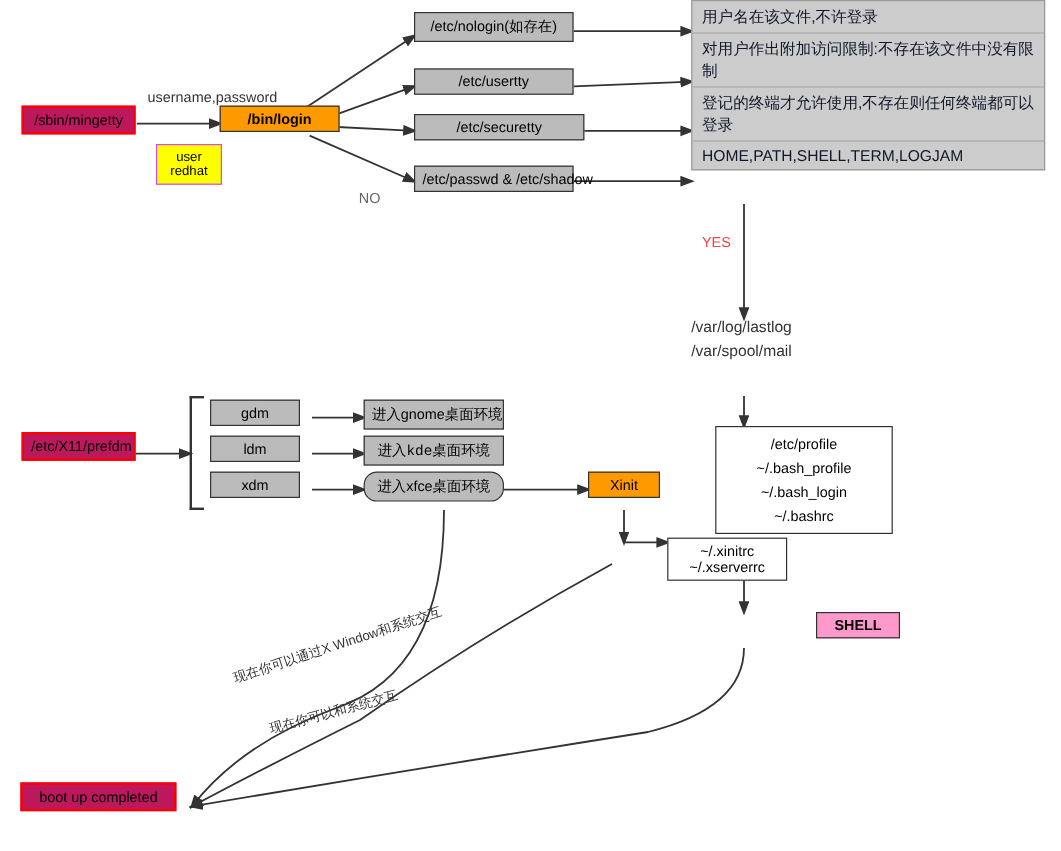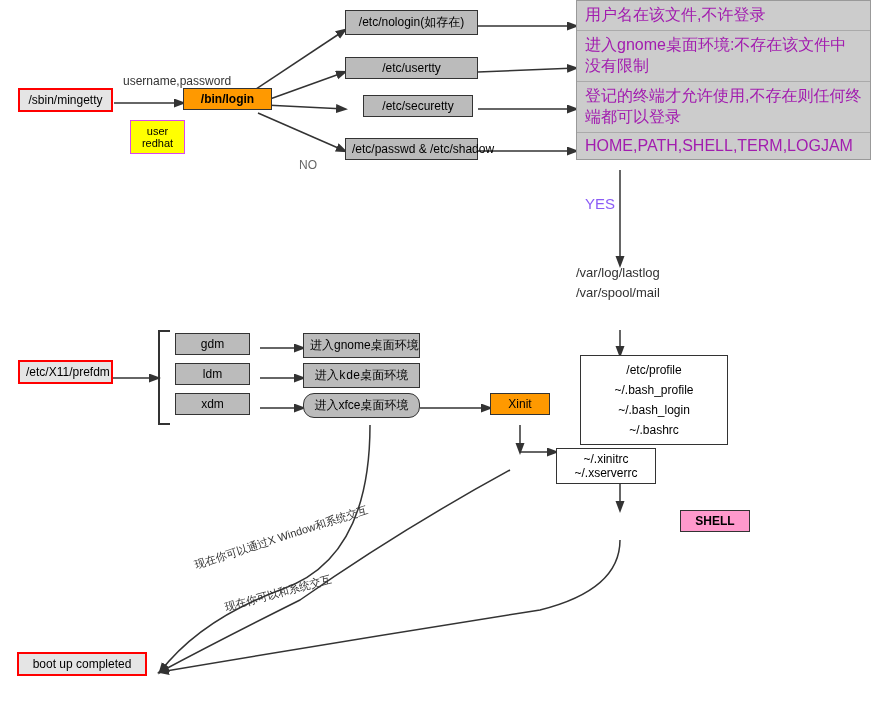--- a/index.html
+++ b/index.html
@@ -30,21 +30,21 @@
       border: 1px solid #333;
       background: #bbb;
       padding: 3px 6px;
       text-align: center;
       font-size: 12px;
       white-space: nowrap;
     }
     .box-red {
       position: absolute;
       border: 2px solid red;
-      background: #e5e5e5;
+      background: #be185d;
       padding: 3px 6px;
       text-align: center;
       font-size: 12px;
       white-space: nowrap;
     }
     .box-orange {
       position: absolute;
       border: 1px solid #333;
       background: #f90;
       padding: 3px 6px;
@@ -80,37 +80,37 @@
       font-size: 12px;
     }
     .label {
       position: absolute;
       font-size: 12px;
       color: #333;
       background: transparent;
     }
     .label-orange {
       position: absolute;
-      font-size: 15px;
-      color: #8b5cf6;
+      font-size: 12px;
+      color: #ef4444;
       background: transparent;
     }
     .right-box-group {
       position: absolute;
       left: 576px;
       top: 0px;
       border: 1px solid #999;
       background: #ccc;
       width: 295px;
     }
     .right-box-group .row {
       padding: 4px 8px;
       border-bottom: 1px solid #aaa;
-      font-size: 16px;
-      color: #a21caf;
+      font-size: 13px;
+      color: #0f172a;
     }
     .right-box-group .row:last-child {
       border-bottom: none;
     }
   </style>
 </head>
 <body>
 
 <div class="diagram-container">
 
@@ -165,46 +165,46 @@
       </marker>
     </defs>
   </svg>
 
   <div class="box-red" style="left:18px; top:88px; width:95px;">/sbin/mingetty</div>
 
   <div class="label" style="left:123px; top:74px;">username,password</div>
 
   <div class="box-yellow" style="left:130px; top:120px; width:55px; font-size:11px;">user<br>redhat</div>
 
-  <div class="box-orange" style="left:183px; top:88px; width:89px; font-weight:bold;">/bin/login</div>
+  <div class="box-orange" style="left:183px; top:88px; width:100px; font-weight:bold;">/bin/login</div>
 
   <div class="box" style="left:345px; top:10px; width:133px;">/etc/nologin(如存在)</div>
 
   <div class="box" style="left:345px; top:57px; width:133px;">/etc/usertty</div>
 
-  <div class="box" style="left:345px; top:95px; width:110px;margin-left:18px;">/etc/securetty</div>
+  <div class="box" style="left:345px; top:95px; width:142px;">/etc/securetty</div>
 
   <div class="box" style="left:345px; top:138px; width:133px;">/etc/passwd &amp; /etc/shadow</div>
 
   <div class="right-box-group">
     <div class="row">用户名在该文件,不许登录</div>
-    <div class="row">进入gnome桌面环境:不存在该文件中没有限制</div>
+    <div class="row">对用户作出附加访问限制:不存在该文件中没有限制</div>
     <div class="row">登记的终端才允许使用,不存在则任何终端都可以登录</div>
     <div class="row">HOME,PATH,SHELL,TERM,LOGJAM</div>
   </div>
 
   <div class="label" style="left:299px; top:158px; color:#666;">NO</div>
 
   <div class="label-orange" style="left:585px; top:195px;">YES</div>
 
   <div class="label" style="left:576px; top:265px; font-size:13px;">/var/log/lastlog</div>
 
   <div class="label" style="left:576px; top:285px; font-size:13px;">/var/spool/mail</div>
 
-  <div class="box-white-border" style="left:580px; top:355px; width:148px; padding:4px 8px; line-height:20px;">
+  <div class="box-white-border" style="left:596px; top:355px; width:148px; padding:4px 8px; line-height:20px;">
     <div>/etc/profile</div>
     <div>~/.bash_profile</div>
     <div>~/.bash_login</div>
     <div>~/.bashrc</div>
   </div>
 
   <div class="box-pink" style="left:680px; top:510px; width:70px; text-align:center; font-weight:bold;">SHELL</div>
 
   <div class="box-red" style="left:18px; top:360px; width:95px;">/etc/X11/prefdm</div>
 

